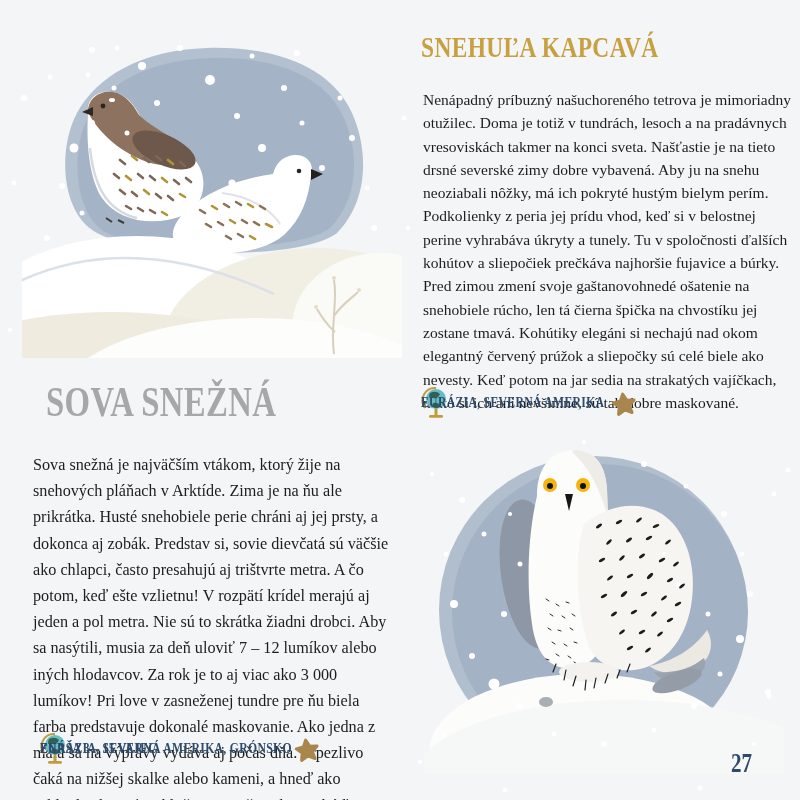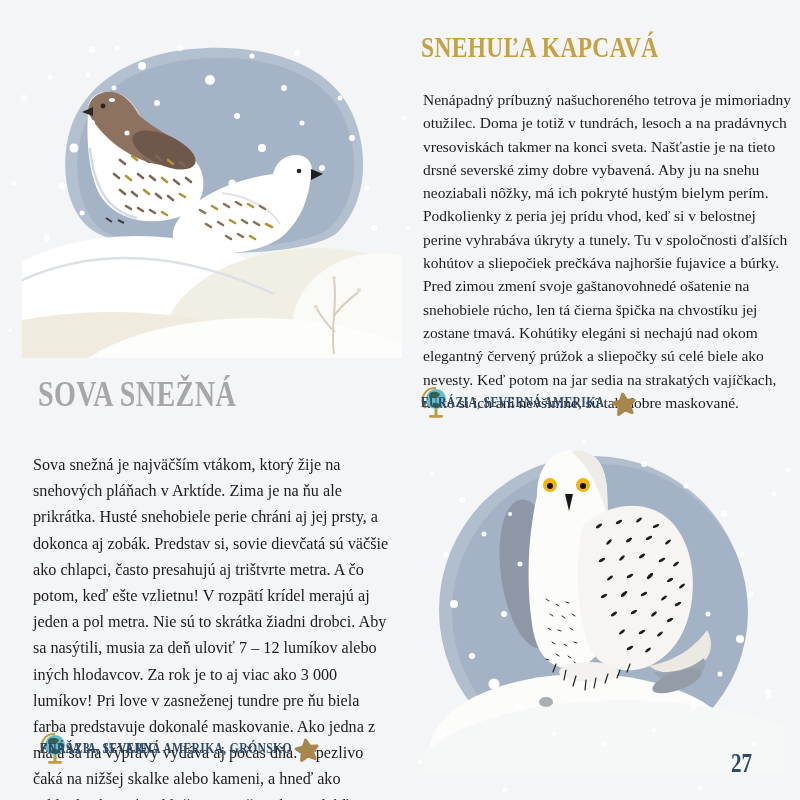--- a/index.html
+++ b/index.html
@@ -11,21 +11,21 @@
   .page{
     position:relative; width:800px; height:800px; overflow:hidden;
     background:var(--bg);
     font-family:"Liberation Serif","DejaVu Serif",serif;
   }
   .illus{position:absolute;}
   .western{font-family:"Liberation Serif","DejaVu Serif",serif;font-weight:700;}
   .condense{display:inline-block;transform:scaleX(0.78);transform-origin:0 50%;white-space:nowrap;}
   .title-gold{position:absolute;left:421px;top:30px;margin:0;font-size:30px;line-height:34px;
     color:var(--title-gold);letter-spacing:.5px;}
-  .heading-gray{position:absolute;left:38px;top:376px;margin:0;font-size:36px;line-height:36px;
+  .heading-gray{position:absolute;left:38px;top:376px;margin:8px;font-size:42px;line-height:36px;
     color:var(--heading-gray);letter-spacing:.5px;}
   .body-right{position:absolute;left:423px;top:88px;width:368px;margin:0;
     font-size:15.5px;line-height:23.3px;color:var(--body-text);}
   .body-left{position:absolute;left:33px;top:452px;width:362px;margin:0;
     font-size:16.2px;line-height:26.2px;color:var(--body-text);}
   .facts{position:absolute;height:36px;text-decoration:underline;}
   .facts-right{left:421px;top:386px;width:379px;}
   .facts-left{left:33px;top:732px;width:460px;margin-left:7px;}
   .facts .f-icon{position:absolute;top:0;}
   .facts .f-label{position:absolute;top:8px;font-size:15px;color:var(--navy);letter-spacing:.4px;}

